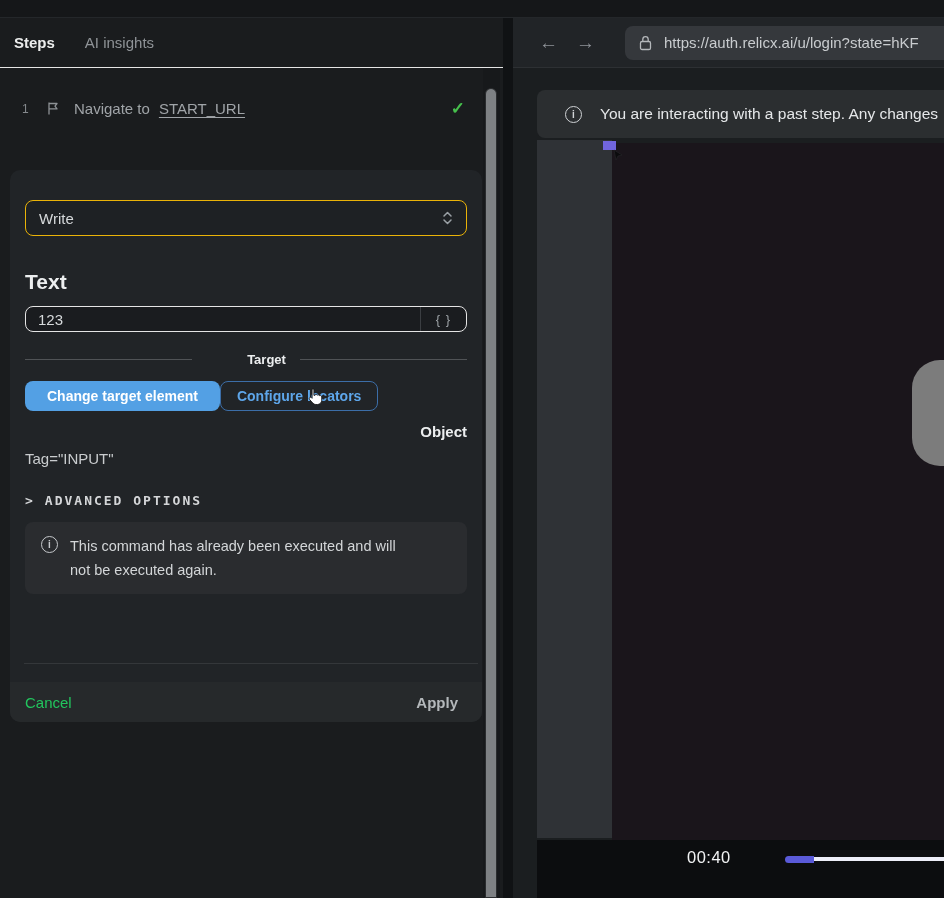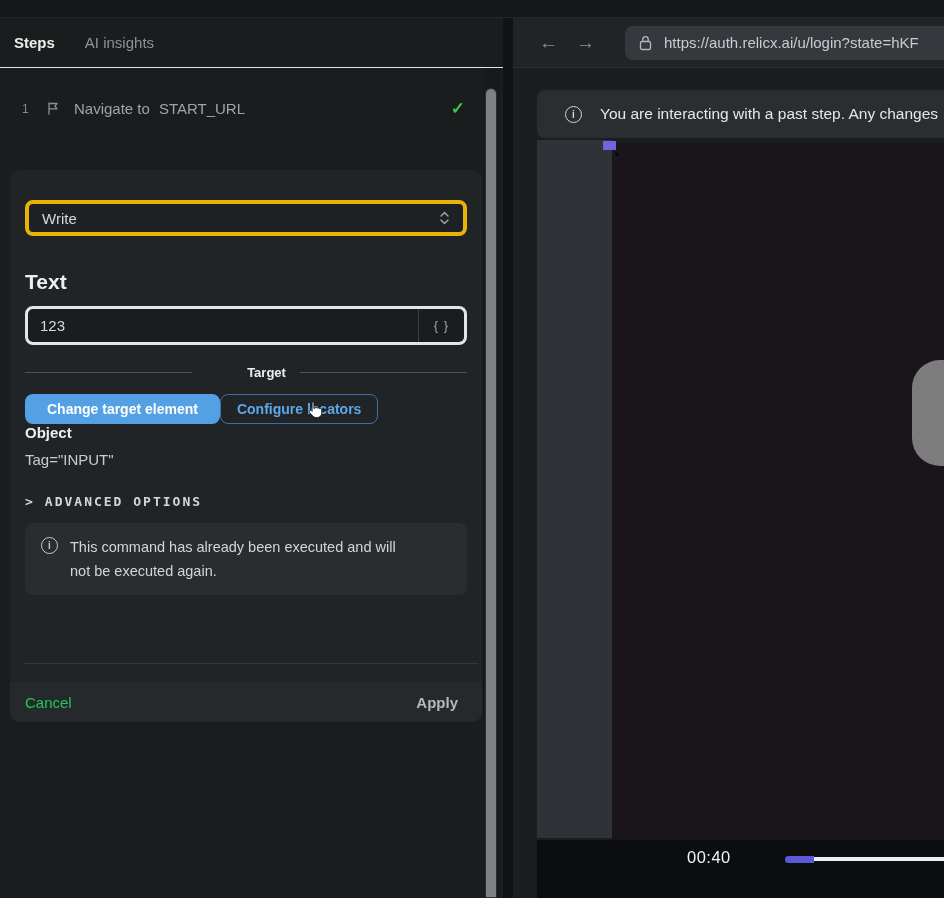--- a/index.html
+++ b/index.html
@@ -15,57 +15,57 @@
 
   .tabbar { height:50px; border-bottom:1px solid #e5e5e5; display:flex;
     align-items:center; gap:30px; padding:0 14px; }
   .tab-active { color:#eceded; font-weight:700; font-size:15px; cursor:default; }
   .tab { color:#8f9397; font-size:15px; }
 
   .step-row { display:flex; align-items:center; margin:30px 38px 0 22px; gap:9px; }
   .step-num { color:#85898d; font-size:12px; width:10px; }
   .step-flag { margin:0 5px; display:flex; }
   .step-text { color:#a0a4a8; font-size:15px; }
-  .step-link { color:#a0a4a8; font-size:15px; 
+  .step-link { color:#a0a4a8; font-size:15px; text-decoration:underline;
     text-underline-offset:3px; }
   .step-spacer { flex:1; }
   .step-check { color:#46c04c; font-size:17px; font-weight:700; }
 
   .editor-card { position:absolute; left:10px; top:152px; width:472px; height:552px;
     background:#212427; border-radius:10px; display:flex; flex-direction:column; }
   .card-body { padding:30px 15px 0 15px; flex:1; }
 
-  .select-box { height:36px; border:4px solid #eab308; border-radius:8px;
+  .select-box { height:36px; border:1px solid #eab308; border-radius:8px;
     background:#1e2124; display:flex; align-items:center; justify-content:space-between;
     padding:0 13px; color:#d6d9db; font-size:15px; }
 
   .field-label { margin-top:34px; color:#eceeef; font-weight:700; font-size:21px; }
 
-  .input-group { margin-top:12px; display:flex; height:39px; border:3px solid #e5e5e5;
+  .input-group { margin-top:12px; display:flex; height:26px; border:1px solid #e5e5e5;
     border-radius:8px; overflow:hidden; background:#1a1c1f; }
   .text-input { flex:1; background:transparent; border:none; outline:none;
     color:#d6d9db; font-size:15px; padding:0 12px; font-family:inherit; }
   .braces-btn { width:46px; border-left:1px solid #3b3e42; display:flex;
     align-items:center; justify-content:center; color:#9ba0a4; font-size:13px;
     letter-spacing:1px; cursor:pointer; }
 
   .target-divider { margin-top:20px; display:flex; align-items:center; gap:14px; }
   .target-divider .line { flex:1; height:1px; background:#505356; }
   .target-divider .t-label { color:#eceeef; font-weight:700; font-size:13px;margin-left:41px; }
 
   .btn-row { margin-top:14px; display:flex; justify-content:flex-start; }
   .btn-primary { background:#53a0e4; color:#ffffff; font-weight:700; font-size:14px;
     border:none; border-radius:8px; height:30px; padding:0 22px; cursor:pointer;
     font-family:inherit; }
   .btn-secondary { position:relative; background:transparent; color:#5ea6ea;
     font-weight:600; font-size:14px; border:1px solid #3c6ea8; border-radius:8px;
     height:30px; padding:0 16px; cursor:pointer; font-family:inherit; }
   .cursor-overlay { position:absolute; left:86px; top:5px; pointer-events:none; }
 
-  .object-label { color:#eceeef; font-weight:700; font-size:15px; }
+  .object-label { margin-top:12px; color:#eceeef; font-weight:700; font-size:15px;text-align:right; }
   .object-value { margin-top:10px; color:#c9ccce; font-size:15px; }
 
   .advanced-row { margin-top:26px; display:flex; align-items:center; gap:10px;
     font-family:"DejaVu Sans Mono", monospace; font-weight:700; font-size:13px;
     letter-spacing:2px; color:#d4d6d8; cursor:pointer; }
 
   .info-box { margin-top:14px; background:#2a2c2f; border-radius:8px;
     padding:12px 14px 12px 16px; display:flex; gap:12px; }
   .info-i { width:17px; height:17px; border:1.4px solid #c6c9cc; border-radius:50%;
     color:#c6c9cc; font-size:10px; display:flex; align-items:center;

